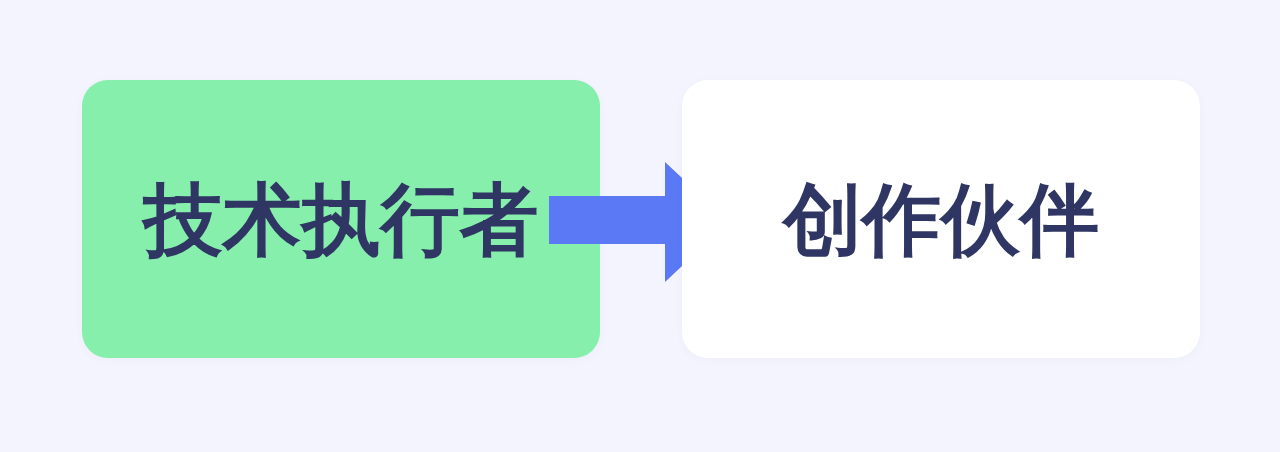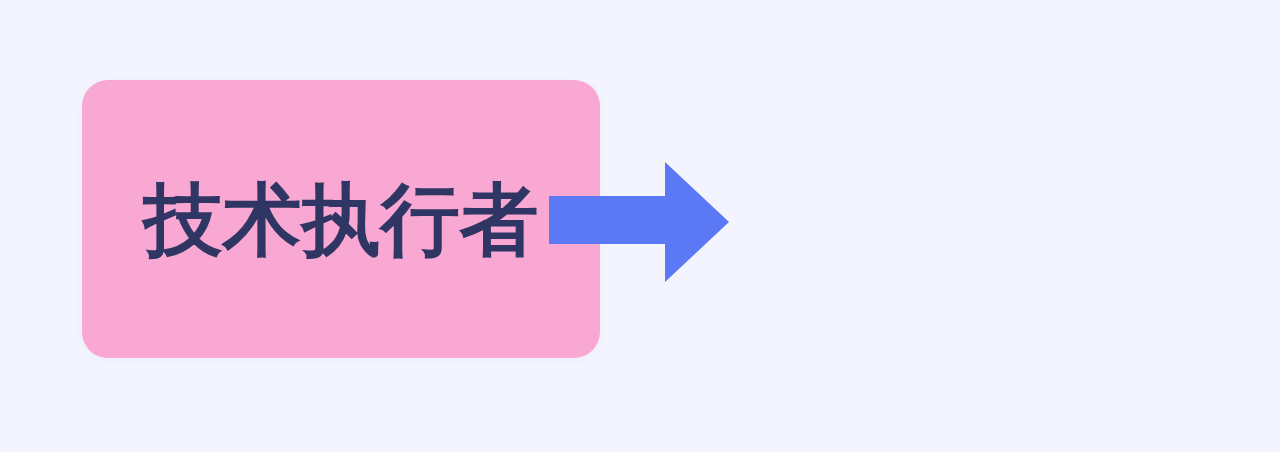--- a/index.html
+++ b/index.html
@@ -72,26 +72,29 @@
     width: 182px;
     height: 124px;
     overflow: visible;
   }
 </style>
 </head>
 <body>
 
 <div id="stage" style="background: rgb(243, 244, 253);">
 
-  <div class="card" id="card-before" style="background: #f9a8d4;">
+  <div class="card" id="card-before" style="background: #86efac;">
     <span class="card-label" style="color: rgb(47, 54, 99);">技术执行者</span>
   </div>
 
   <div id="arrow">
     <span>
       <svg viewBox="0 0 182 124" xmlns="http://www.w3.org/2000/svg" aria-hidden="true">
         <path d="M0 36 L116 36 L116 2 L180 62 L116 122 L116 84 L0 84 Z" fill="#5b79f5"></path>
       </svg>
     </span>
   </div>
 
+  <div class="card" id="card-after" style="background: rgb(255, 255, 255);">
+    <span class="card-label" style="color: rgb(47, 54, 99);">创作伙伴</span>
+  </div>
 
 </div>
 
 </body></html>

